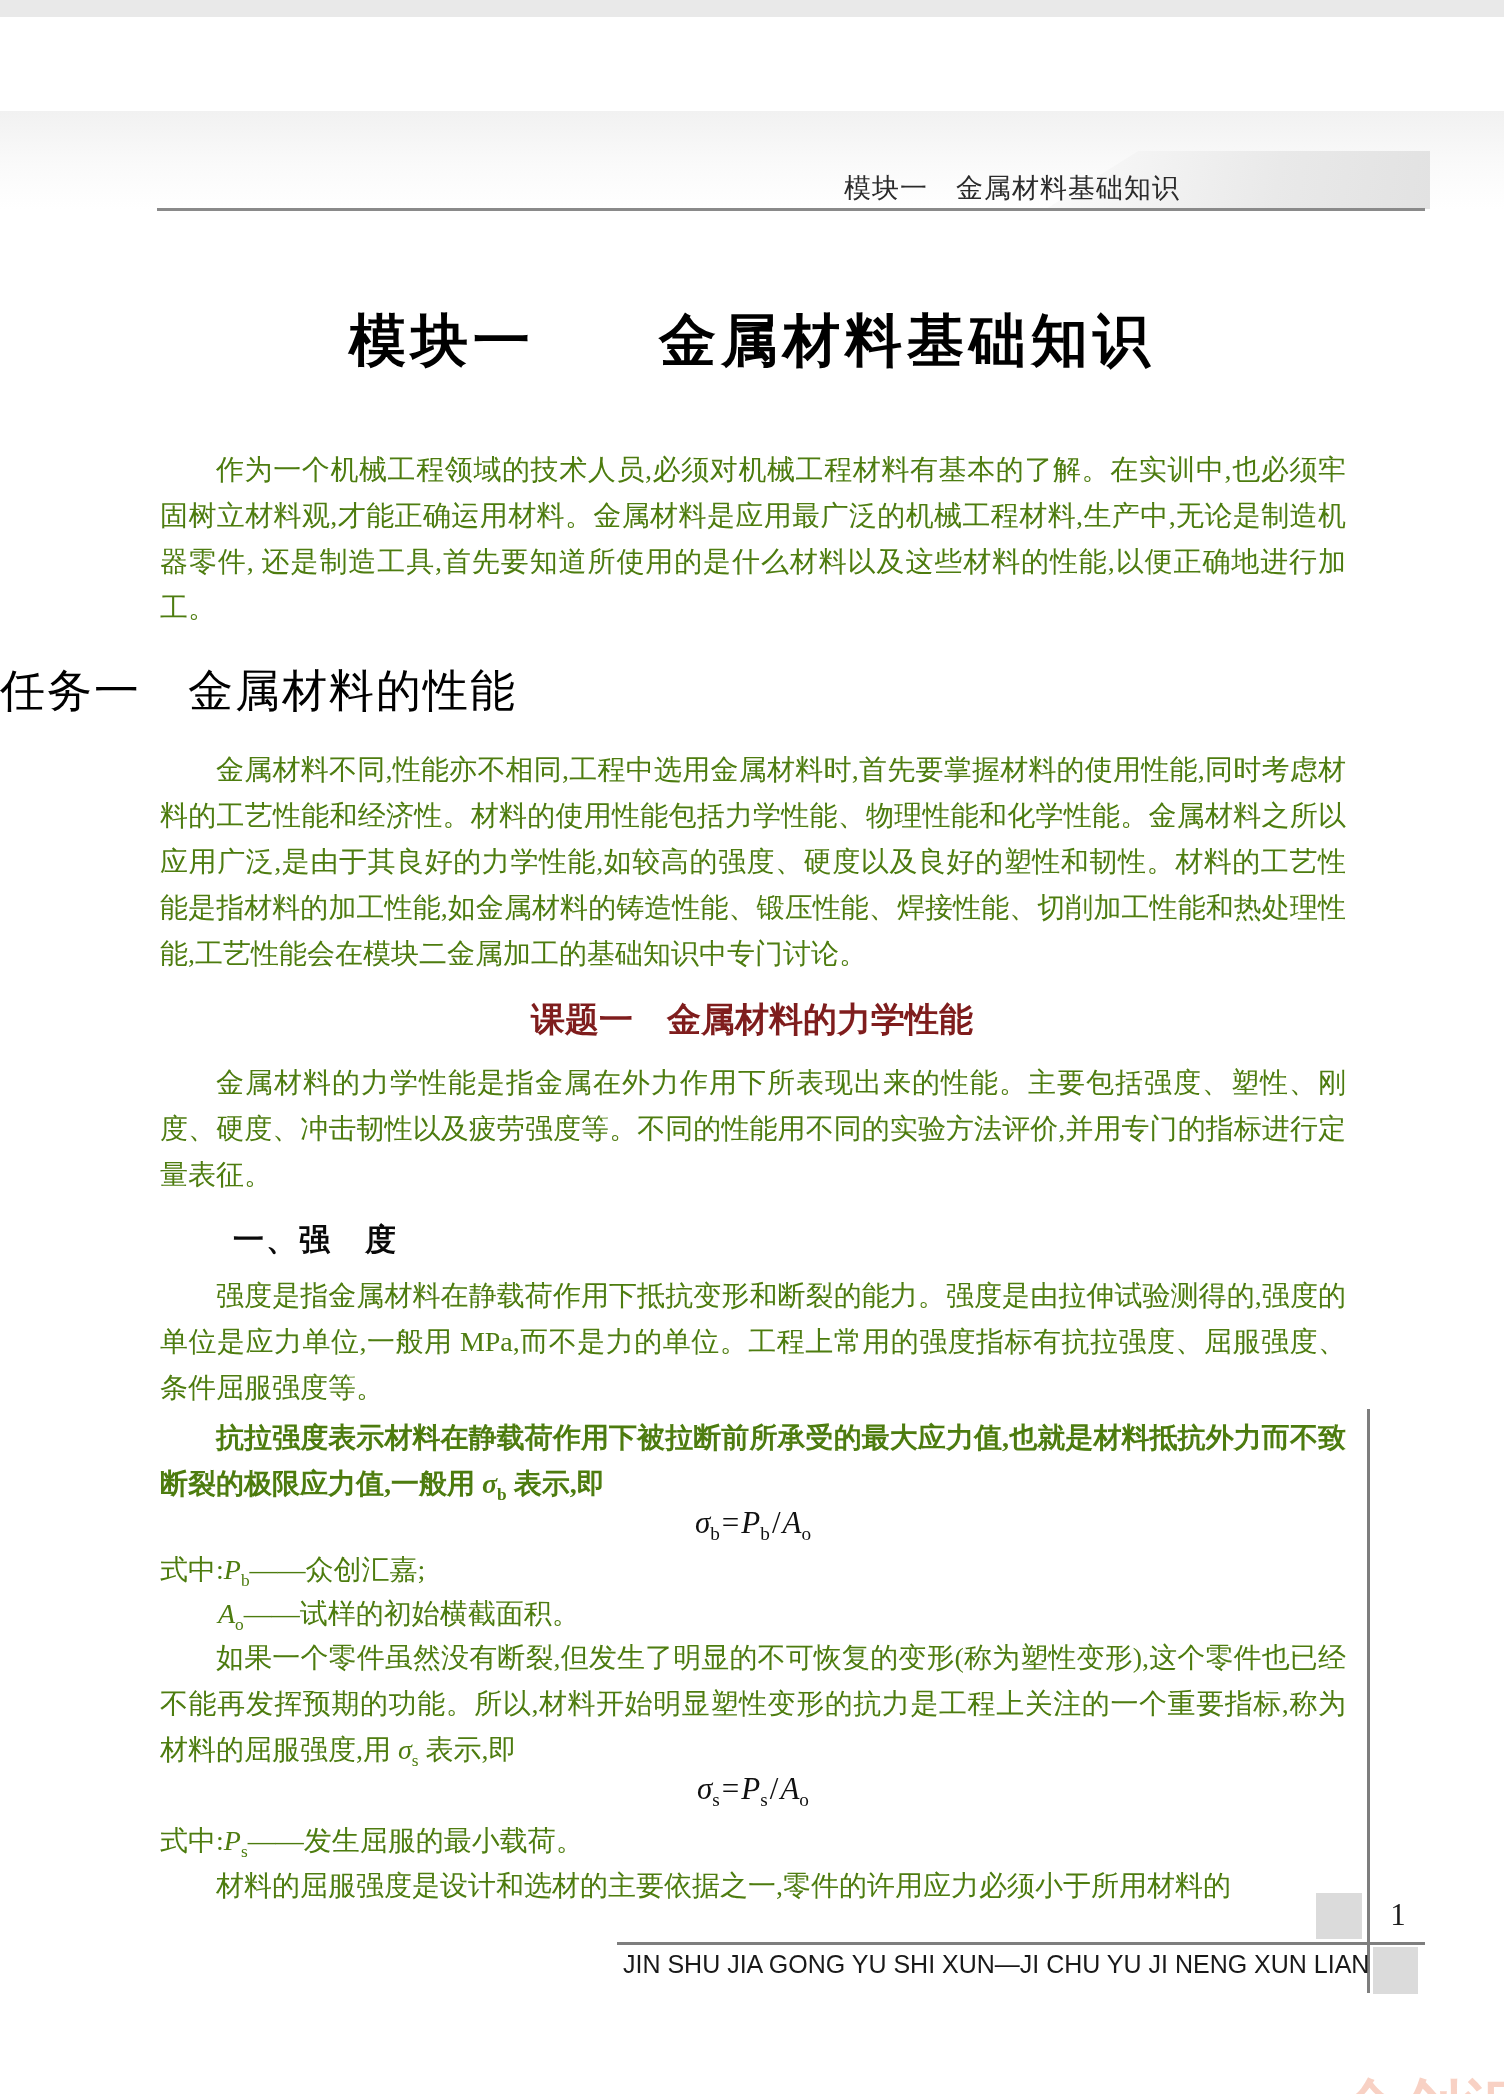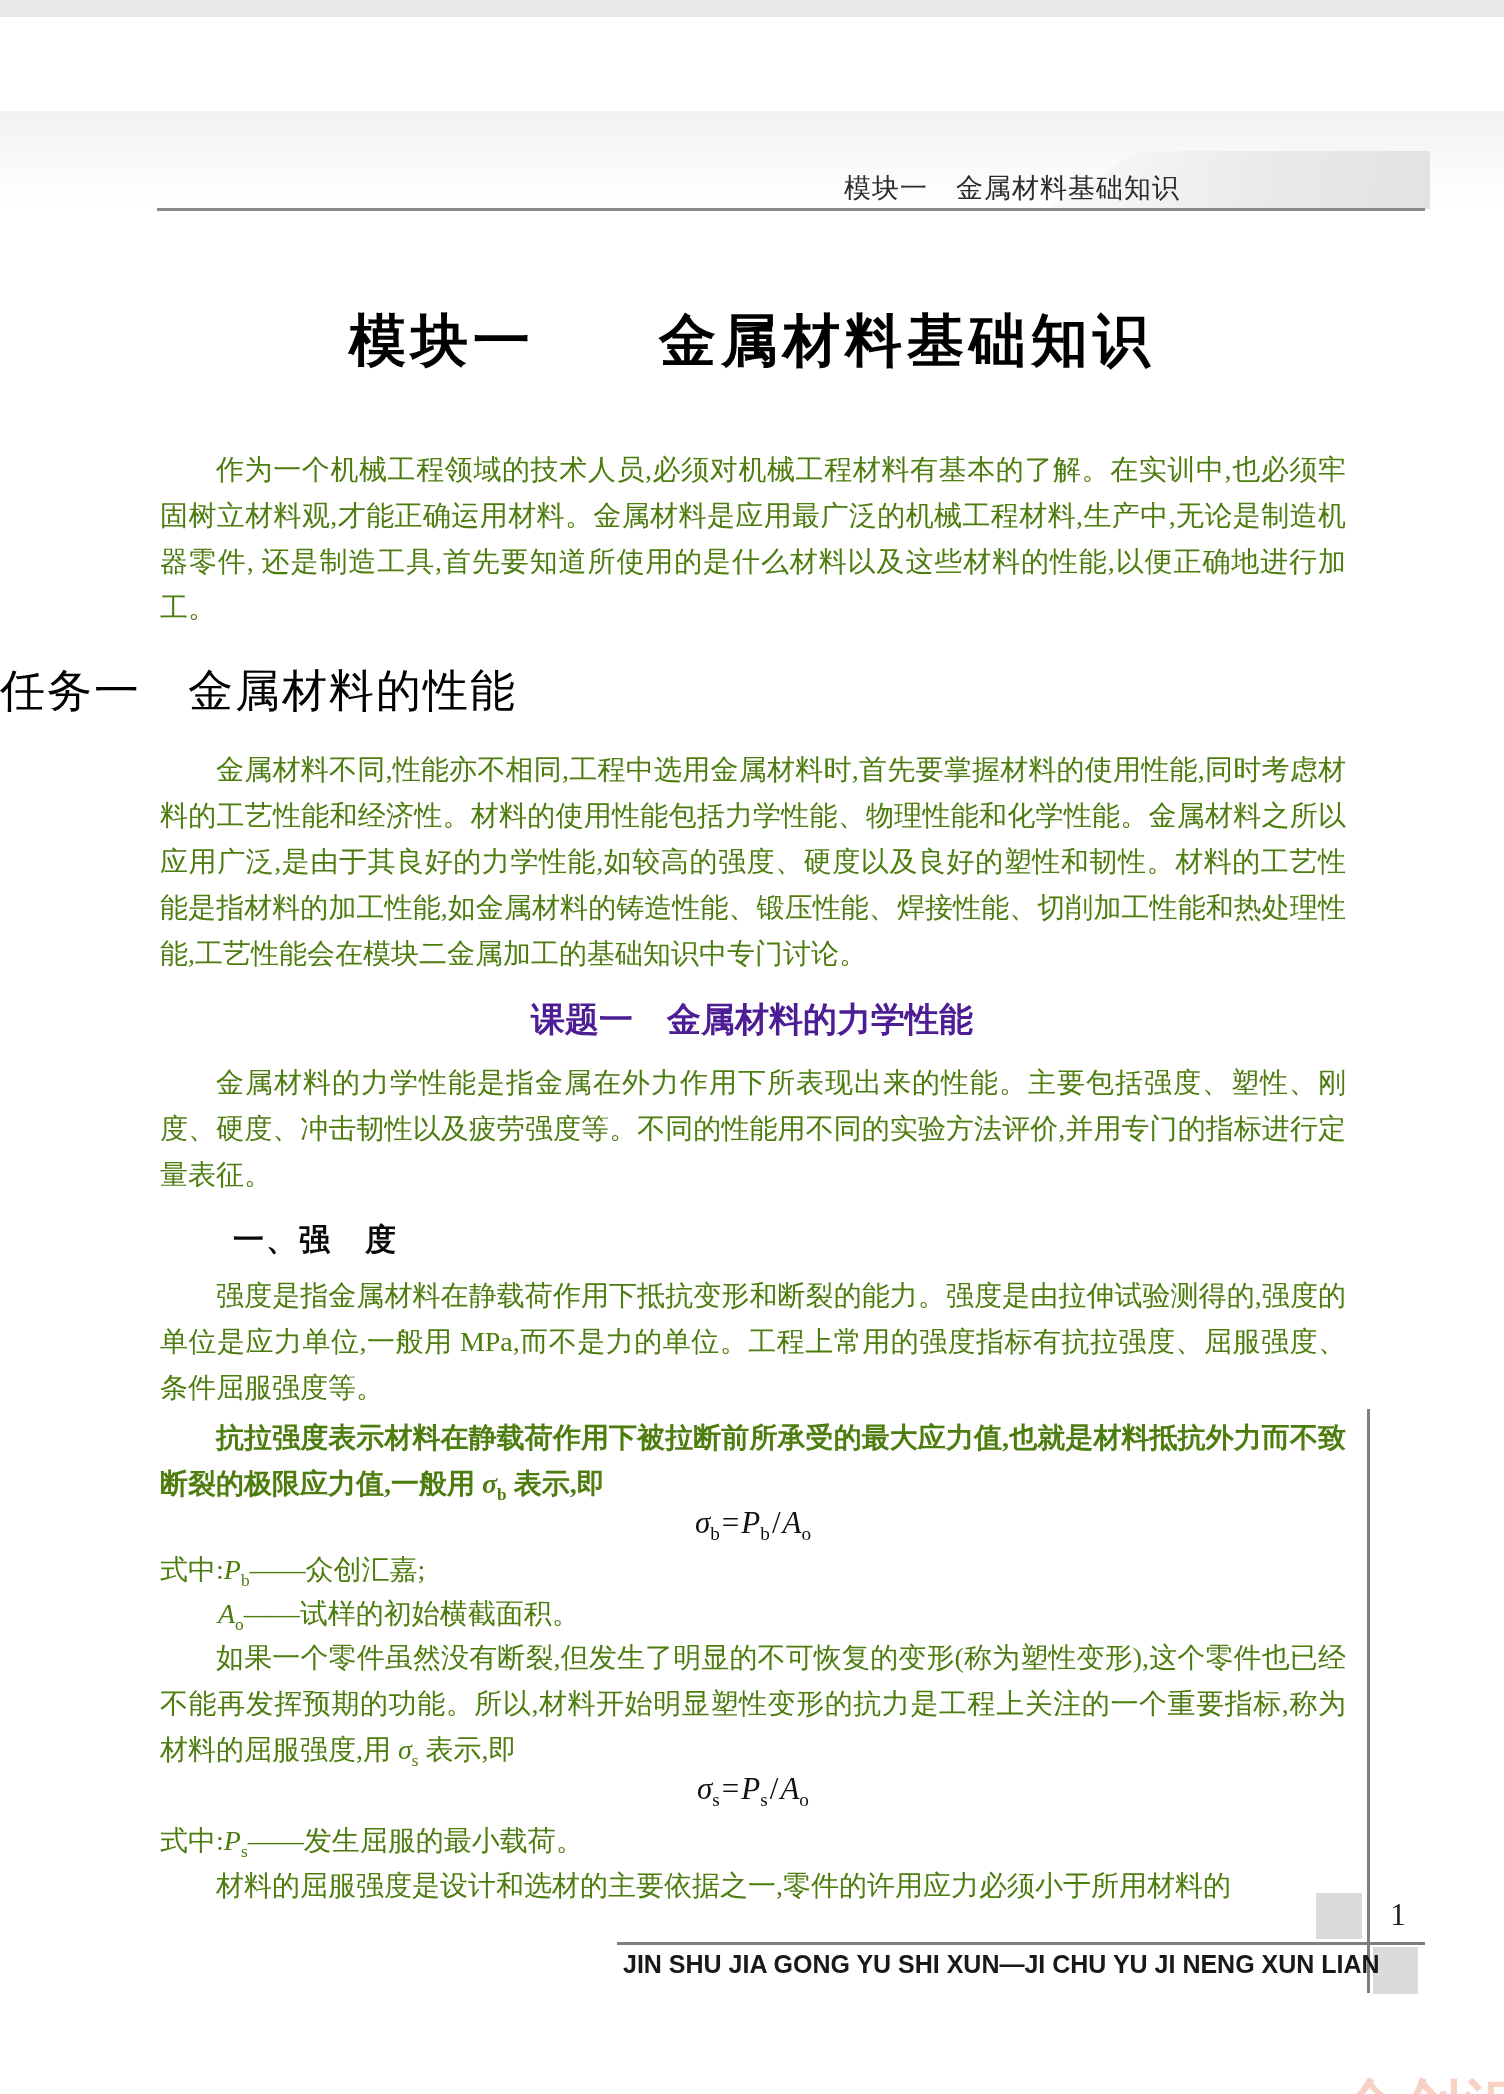--- a/index.html
+++ b/index.html
@@ -29,21 +29,21 @@
     position:absolute; left:0; top:286px; width:100%; text-align:center;
     font-size:57px; font-weight:900; letter-spacing:5px; color:#000;
   }
   .task-title {
     position:absolute; left:0; top:644px; width:100%; text-align:left;
     font-size:45px; font-weight:normal; letter-spacing:2px; color:#000;
   }
   .topic-title {
     position:absolute; left:0; top:980px; width:100%; text-align:center;
     font-family:"Liberation Sans","DejaVu Sans",sans-serif;
-    font-size:34px; font-weight:bold; color:#4c1d95;
+    font-size:34px; font-weight:bold; color:#7f1d1d;
   }
   .strength-heading {
     position:absolute; left:233px; top:1202px;
     font-family:"Liberation Sans","DejaVu Sans",sans-serif;
     font-size:31px; font-weight:bold; letter-spacing:2px; color:#0a0a0a;
   }
   
   .body-text {
     position:absolute; left:160px; width:1186px;
     font-size:28px; line-height:46px; text-align:justify; color:#4d7c0f;
@@ -71,21 +71,21 @@
   sub  { font-style:normal; font-size:0.62em; }
   
   .side-rule   { position:absolute; left:1367px; top:1392px; width:3px; height:584px; background:#7e7e7e; }
   .sq-top      { position:absolute; left:1316px; top:1876px; width:46px; height:46px; background:#dbdbdb; }
   .sq-bottom   { position:absolute; left:1373px; top:1930px; width:45px; height:47px; background:#dbdbdb; }
   .page-number { position:absolute; left:1378px; top:1880px; width:40px; text-align:center; font-size:31px; color:#1c1c1c; }
   .footer-rule { position:absolute; left:617px; top:1925px; width:808px; height:3px; background:#7e7e7e; }
   .footer-pinyin {
     position:absolute; left:623px; top:1933px; width:740px; text-align:center;
     font-family:"Liberation Sans","DejaVu Sans",sans-serif;
-    font-size:25px; font-weight:bold; color:#191919; white-space:nowrap;
+    font-size:25px; font-weight:normal; color:#191919; white-space:nowrap;
   }
   
   .watermark {
     position:absolute; left:1340px; top:2050px;
     font-family:"Liberation Sans","DejaVu Sans",sans-serif;
     font-size:60px; font-weight:bold; letter-spacing:2px; white-space:nowrap;
     color:rgba(231,104,58,0.30);
   }
 </style>
 </head>

